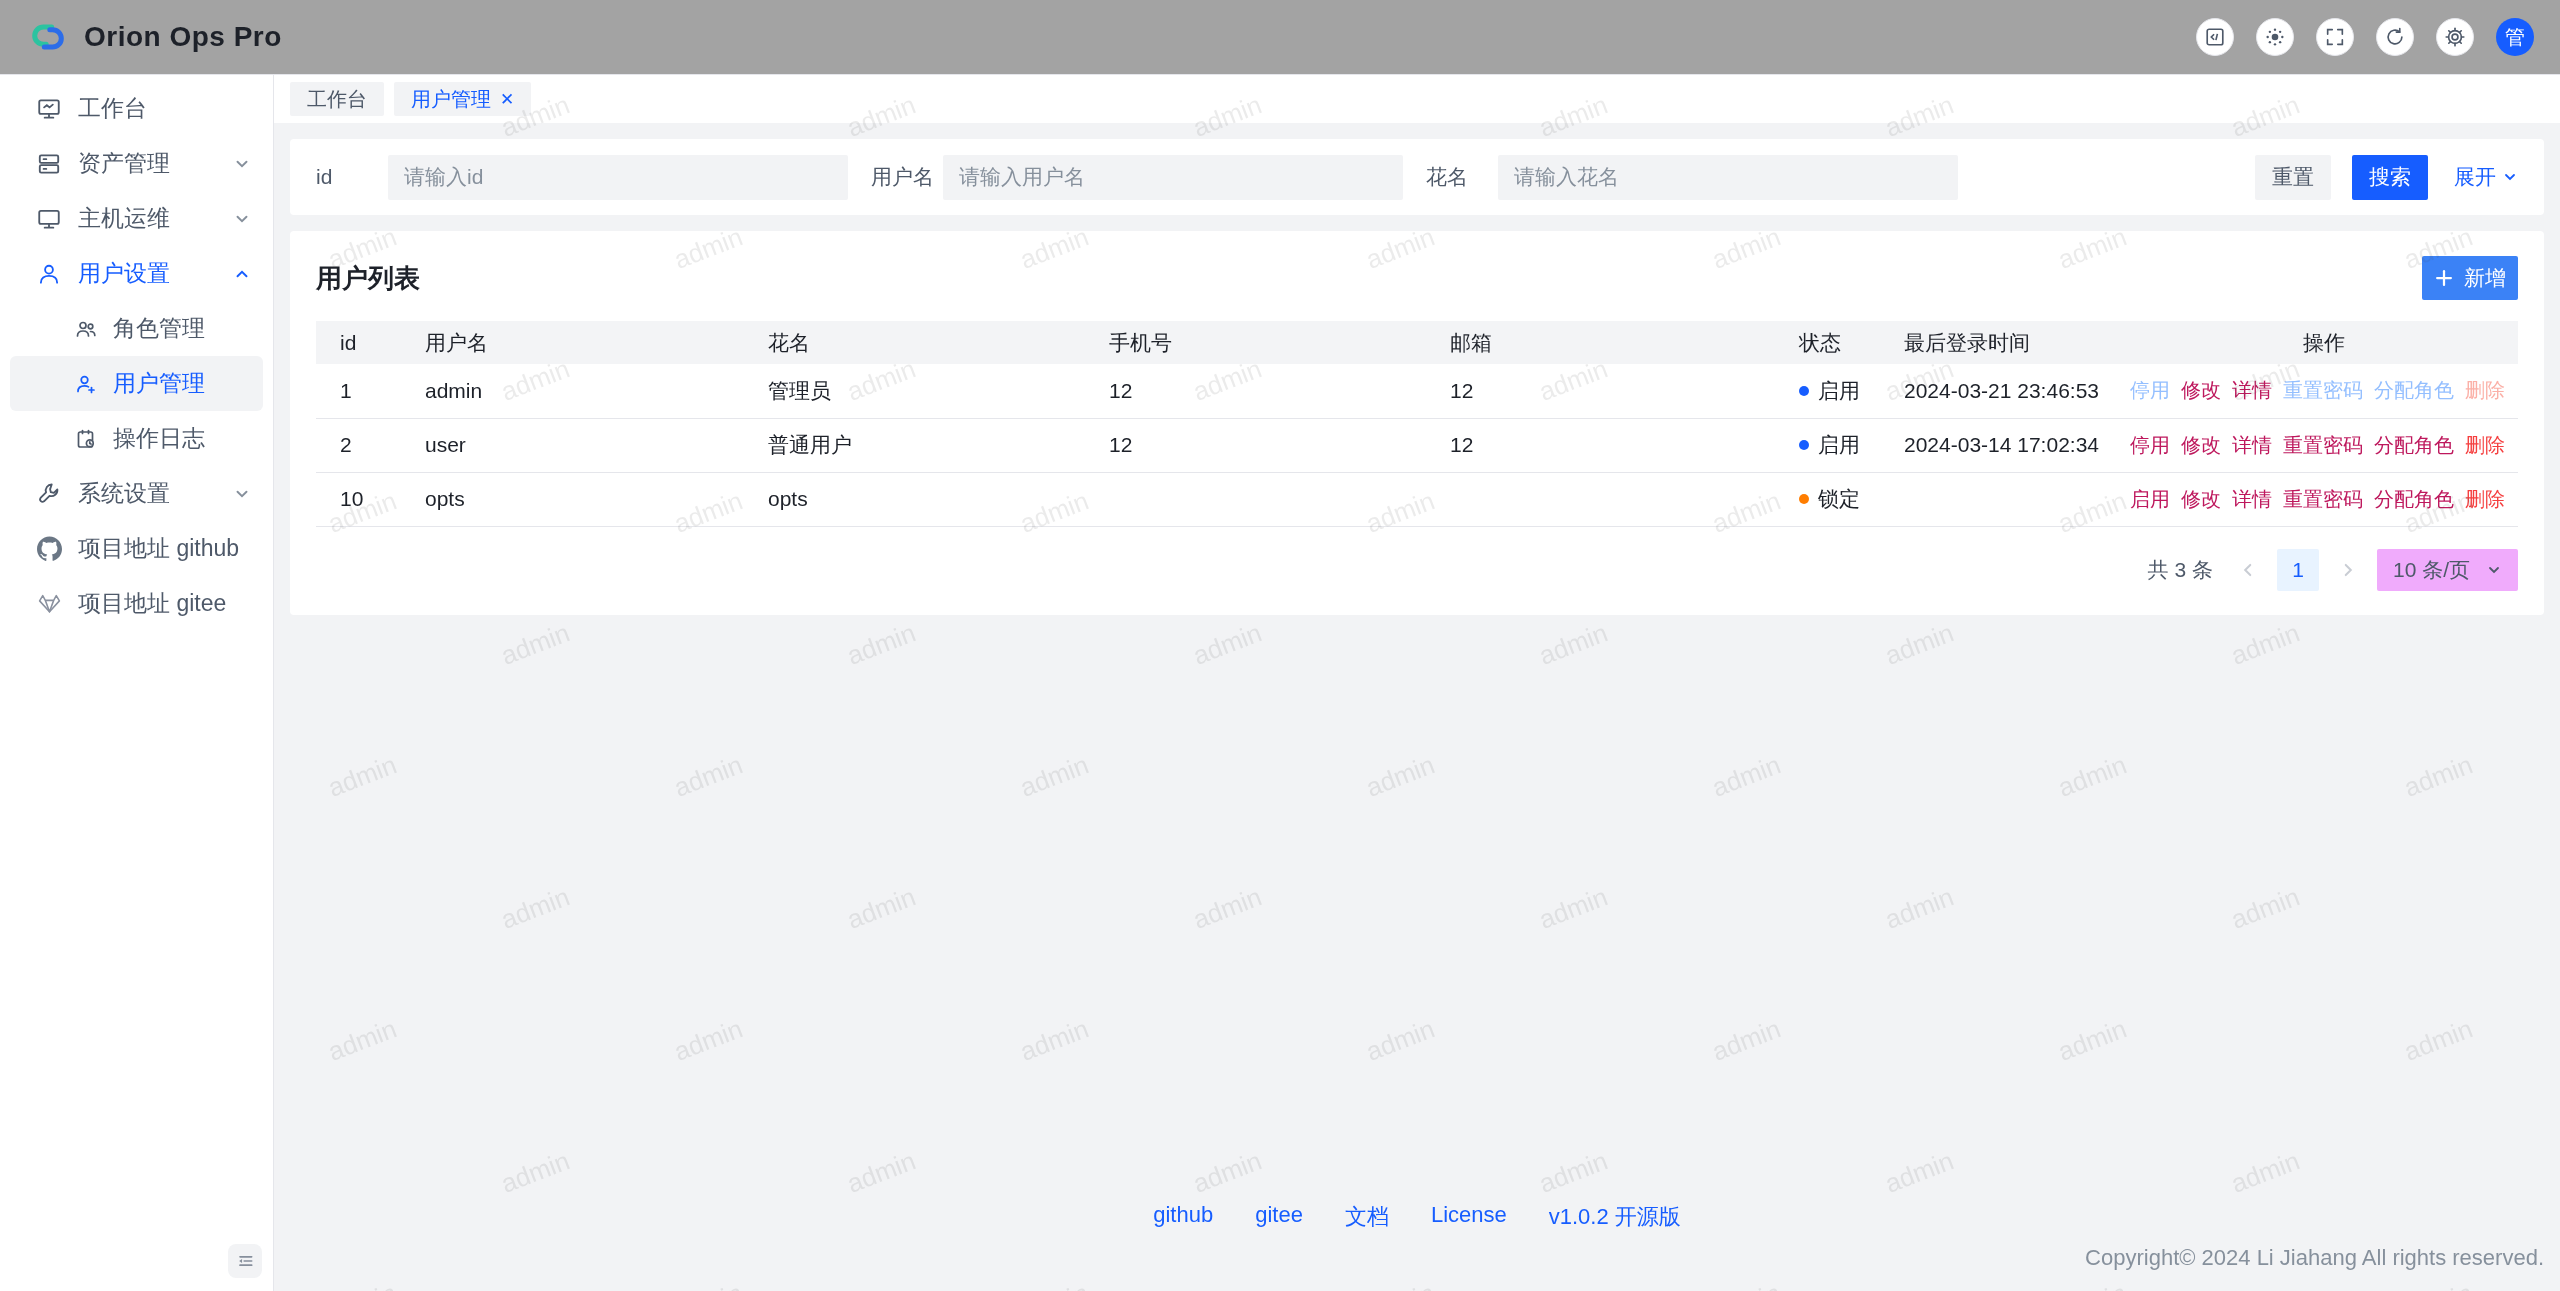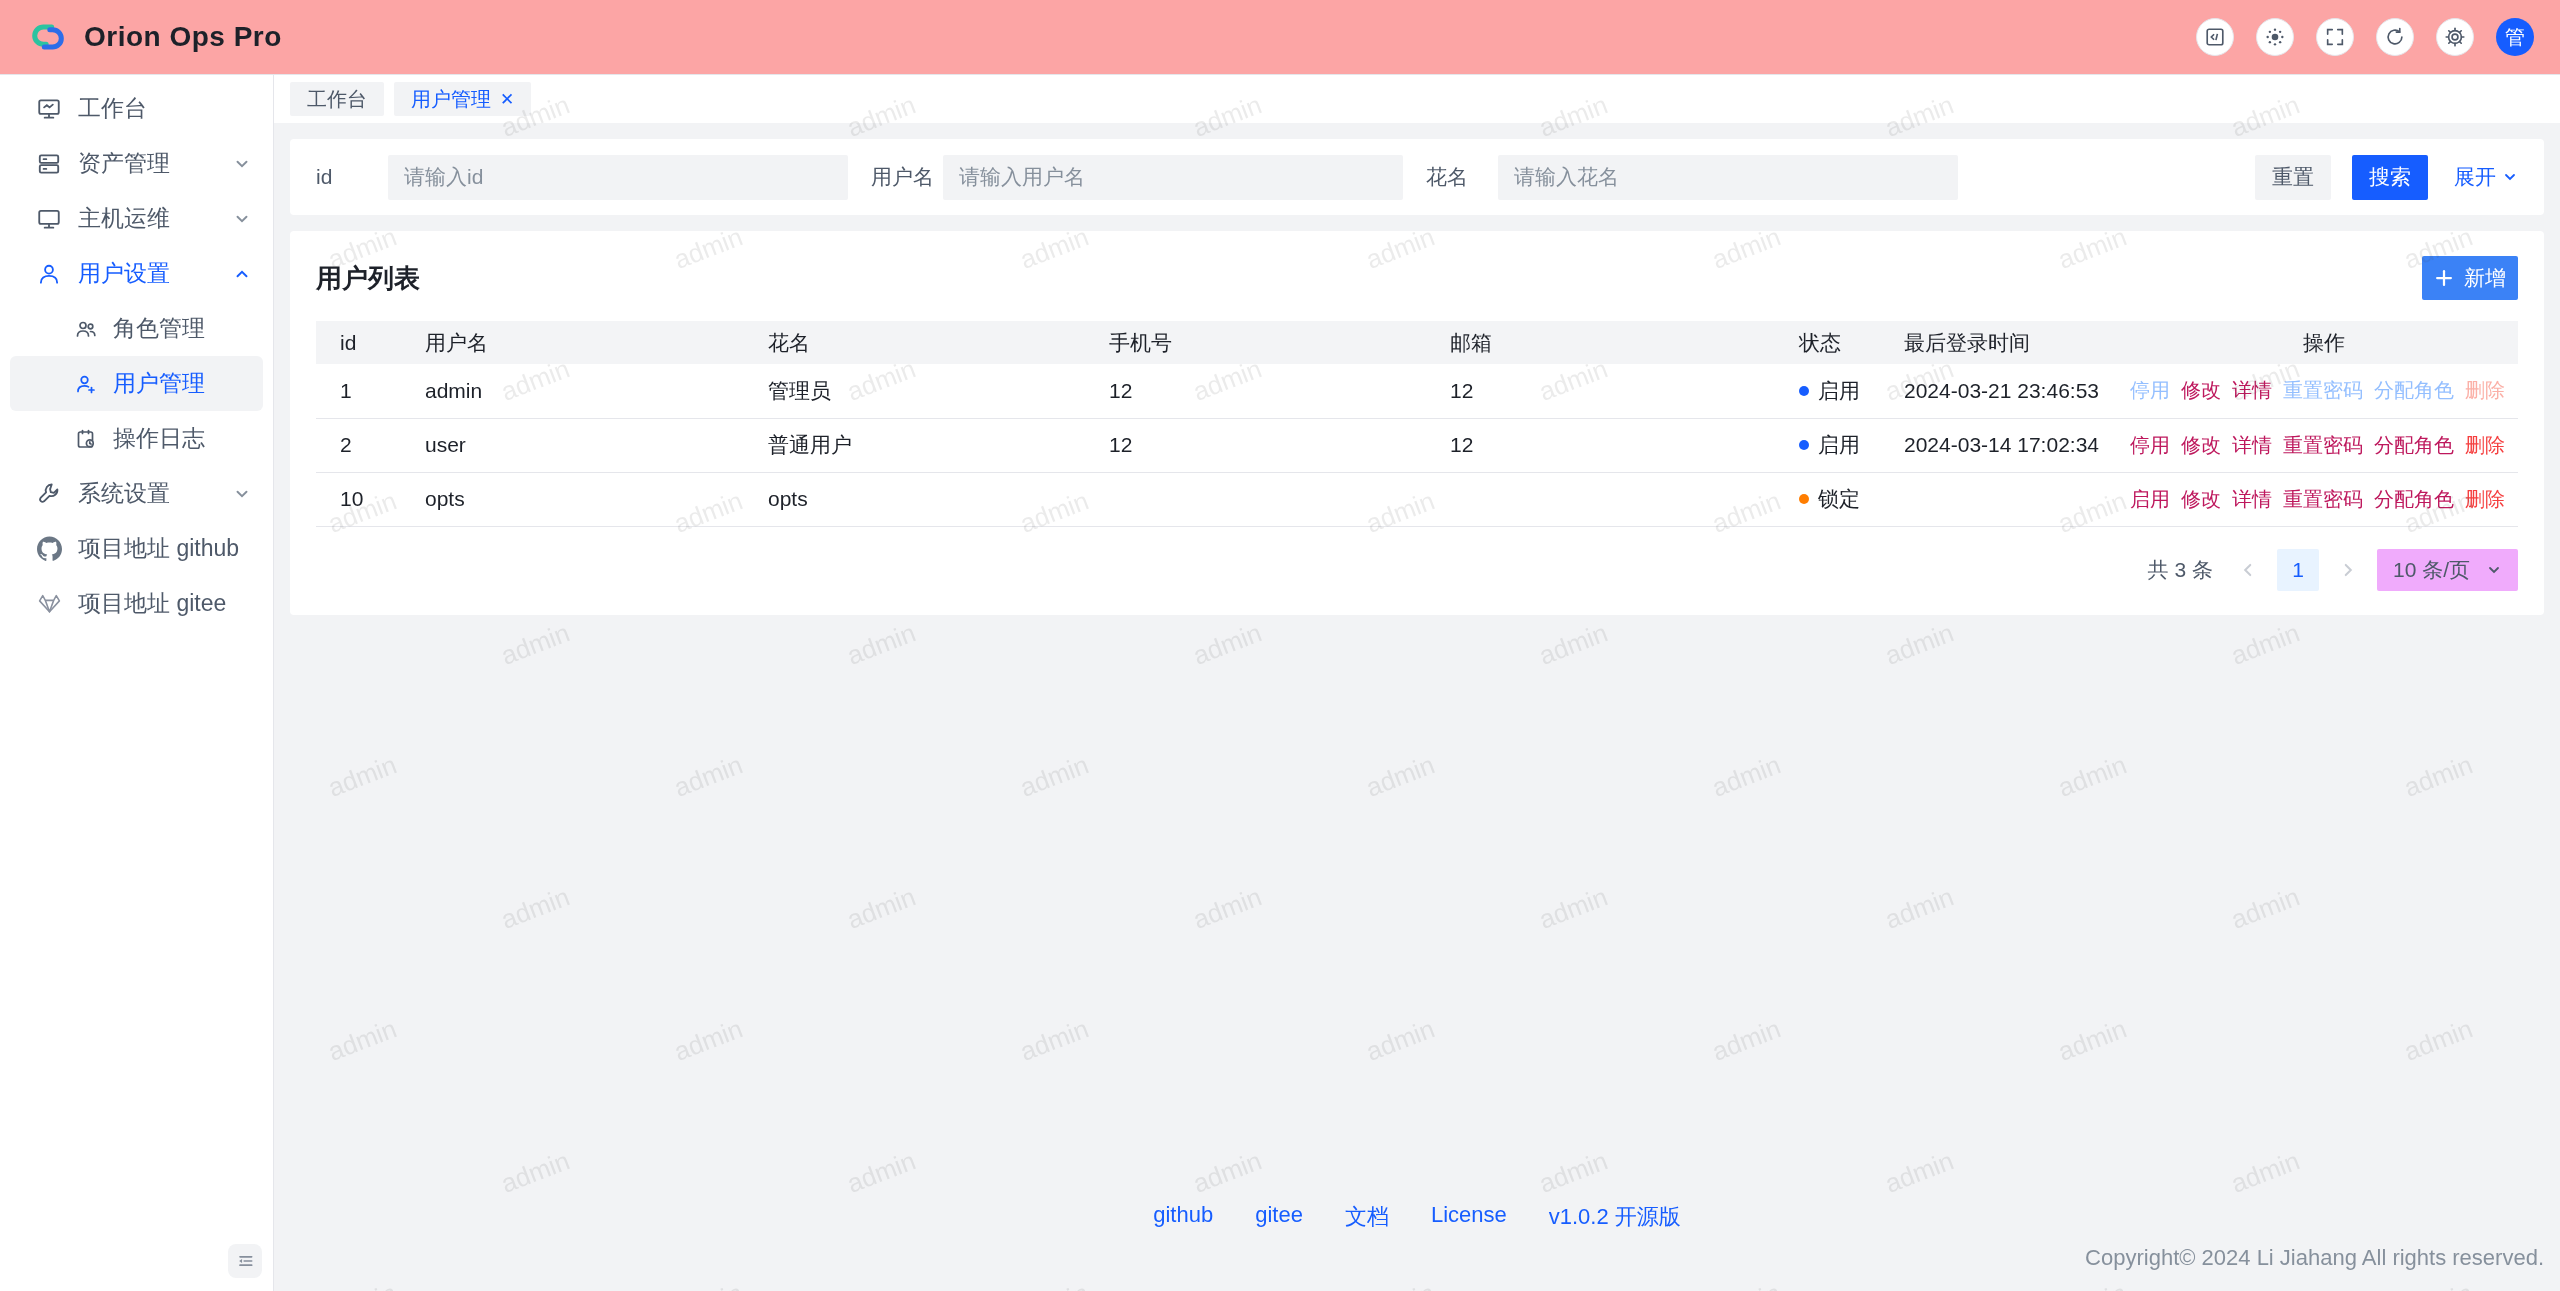--- a/index.html
+++ b/index.html
@@ -3,21 +3,21 @@
 <meta charset="utf-8">
 <style>
   * { margin:0; padding:0; box-sizing:border-box; }
   html,body { width:2560px; height:1291px; overflow:hidden; }
   body { font-family:"Liberation Sans","DejaVu Sans",sans-serif; color:#1d2129; background:#fff; font-size:21px; }
 
   .app { width:2560px; height:1291px; display:flex; flex-direction:column; }
 
   
   header.hdr { height:75px; flex:0 0 75px; display:flex; align-items:center; justify-content:space-between;
-    padding:0 26px; border-bottom:1px solid #e5e6eb; background:#fca5a5; position:relative; z-index:30; }
+    padding:0 26px; border-bottom:1px solid #e5e6eb; background:#a3a3a3; position:relative; z-index:30; }
   .logo { display:flex; align-items:center; gap:14px; }
   .logo-text { font-size:28px; font-weight:600; color:#1d2129; letter-spacing:0.5px; }
   .h-actions { display:flex; align-items:center; gap:22px; }
   .hbtn { width:38px; height:38px; border-radius:50%; border:1px solid #e5e6eb; background:#fff;
     display:flex; align-items:center; justify-content:center; color:#4e5969; cursor:pointer; }
   .hbtn svg { display:block; }
   .avatar { width:38px; height:38px; border-radius:50%; background:#165dff; color:#fff; display:flex;
     align-items:center; justify-content:center; font-size:20px; cursor:pointer; }
 
   

